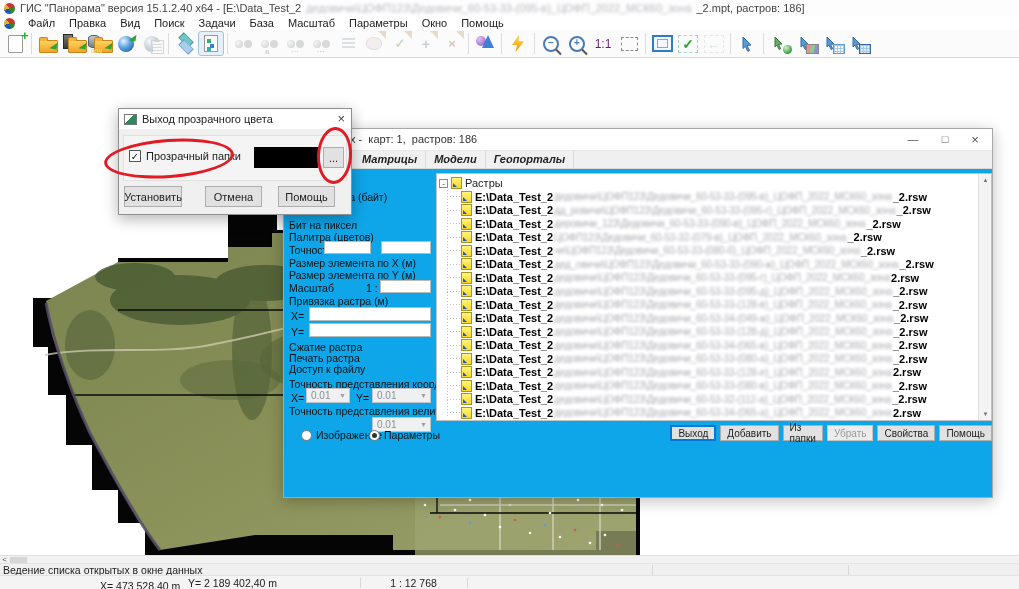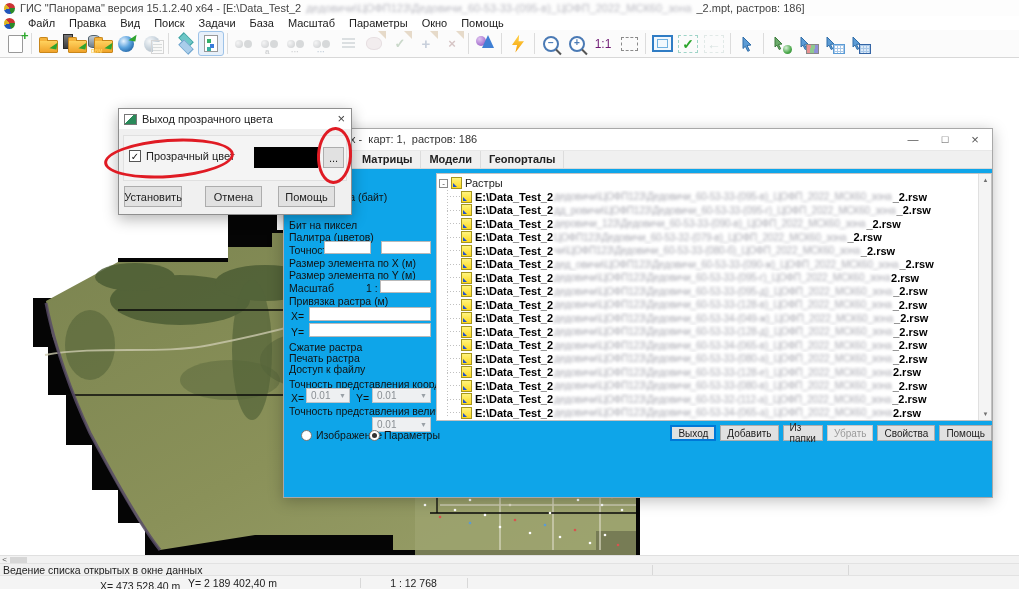--- a/index.html
+++ b/index.html
@@ -108,21 +108,21 @@
   .btn.off{color:#9a9a9a;background:#ececec;border-color:#c6c6c6;}
 
   
   .ddlg{position:absolute;left:283px;top:128px;width:710px;height:370px;background:#0ea5e9;
         border:1px solid #a8a8a8;box-shadow:0 3px 14px rgba(0,0,0,.25);z-index:20;box-sizing:border-box;}
   .ddlg .tbar{position:absolute;left:0;top:0;width:100%;height:22px;background:#fff;border-bottom:1px solid #e8e8e8;box-sizing:border-box;}
   .ddlg .ttext{position:absolute;left:66px;top:4px;color:#333;white-space:pre;}
   .wbtn{position:absolute;top:0;width:30px;height:21px;text-align:center;line-height:21px;color:#555;font-size:11px;}
   .wmin{right:64px;} .wmax{right:32px;} .wcls{right:2px;font-size:13px;}
   .tabs{position:absolute;left:0;top:22px;width:100%;height:18px;background:#f0f0f0;border-bottom:1px solid #d9d9d9;
-        display:flex;align-items:flex-end;box-sizing:border-box;}
+        display:flex;align-items:flex-end;box-sizing:border-box;font-style:italic;}
   .tabspacer{width:70px;flex:0 0 auto;}
   .tab{padding:2px 8px 3px 8px;font-weight:bold;color:#222;border-right:1px solid #dcdcdc;}
   .lp{position:absolute;left:0;top:0;font-size:10.5px;color:#111;white-space:nowrap;}
   .fld{position:absolute;background:#fff;border:1px solid #b9b9b9;box-sizing:border-box;}
   .combo{position:absolute;background:#eef0f2;border:1px solid #c0c4c8;box-sizing:border-box;color:#8a8f94;
          font-size:10px;display:flex;align-items:center;padding-left:4px;}
   .combo .dd{margin-left:auto;margin-right:3px;font-size:7px;color:#9aa0a6;}
   .radio{position:absolute;display:flex;align-items:center;gap:4px;font-size:10.5px;color:#111;}
   .rdot{width:11px;height:11px;border-radius:50%;border:1px solid #777;background:#fff;box-sizing:border-box;position:relative;}
   .rdot.on::after{content:"";position:absolute;left:2px;top:2px;width:5px;height:5px;border-radius:50%;background:#333;}
@@ -642,21 +642,21 @@
 
   <div class="cdlg">
     <div class="tbar">
       <span class="cico"></span>
       <span class="ttl">Выход прозрачного цвета</span>
     </div>
     <span class="cls">×</span>
     <div class="grp"></div>
     <div class="chkrow">
       <span class="chk">✓</span>
-      <span>Прозрачный цвет</span>
+      <span>Прозрачный папки</span>
     </div>
     <div class="swatch"></div>
     <div class="btn brw">...</div>
     <div class="cbtns">
       <div class="btn b-set">Установить</div>
       <div class="btn b-cancel">Отмена</div>
       <div class="btn b-help">Помощь</div>
     </div>
   </div>
 

